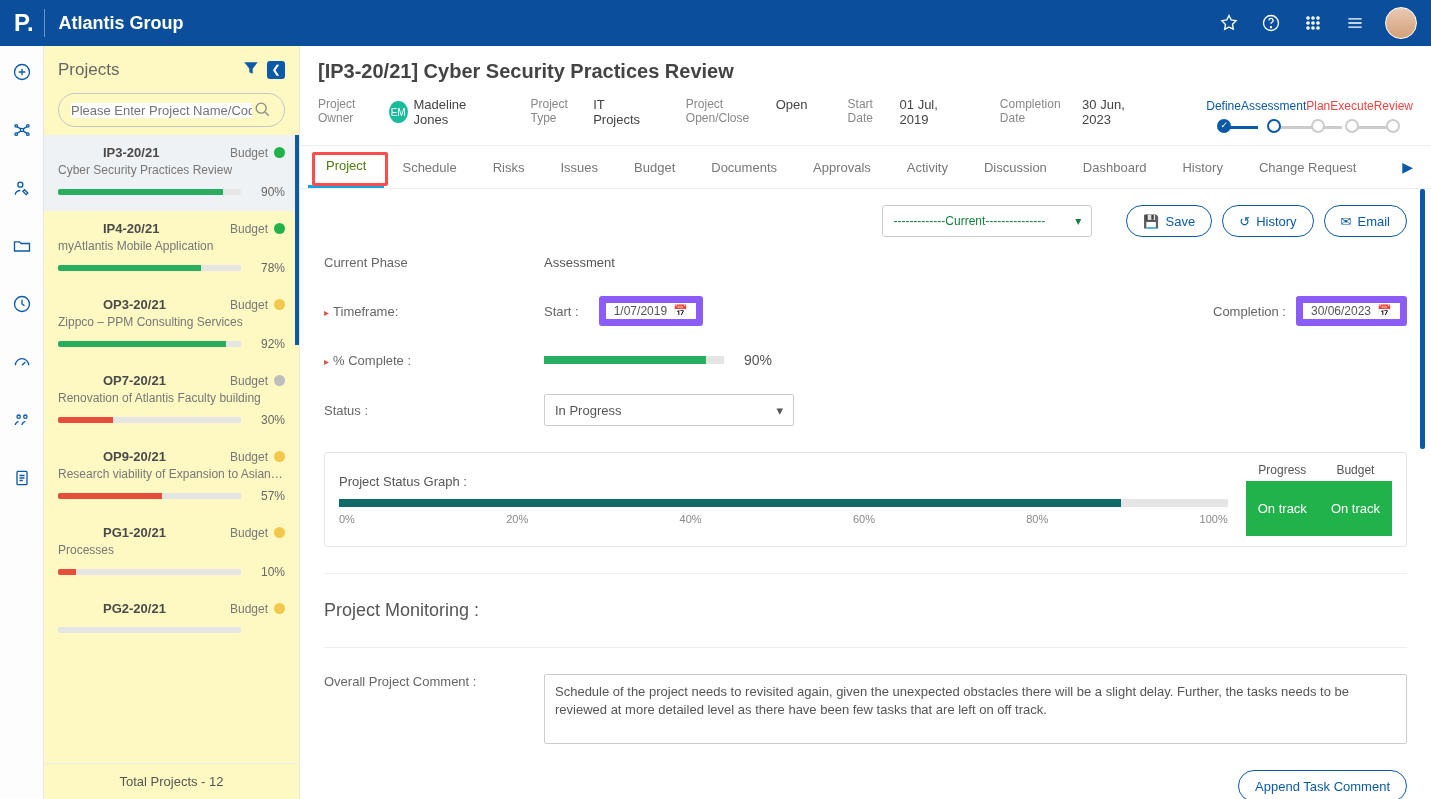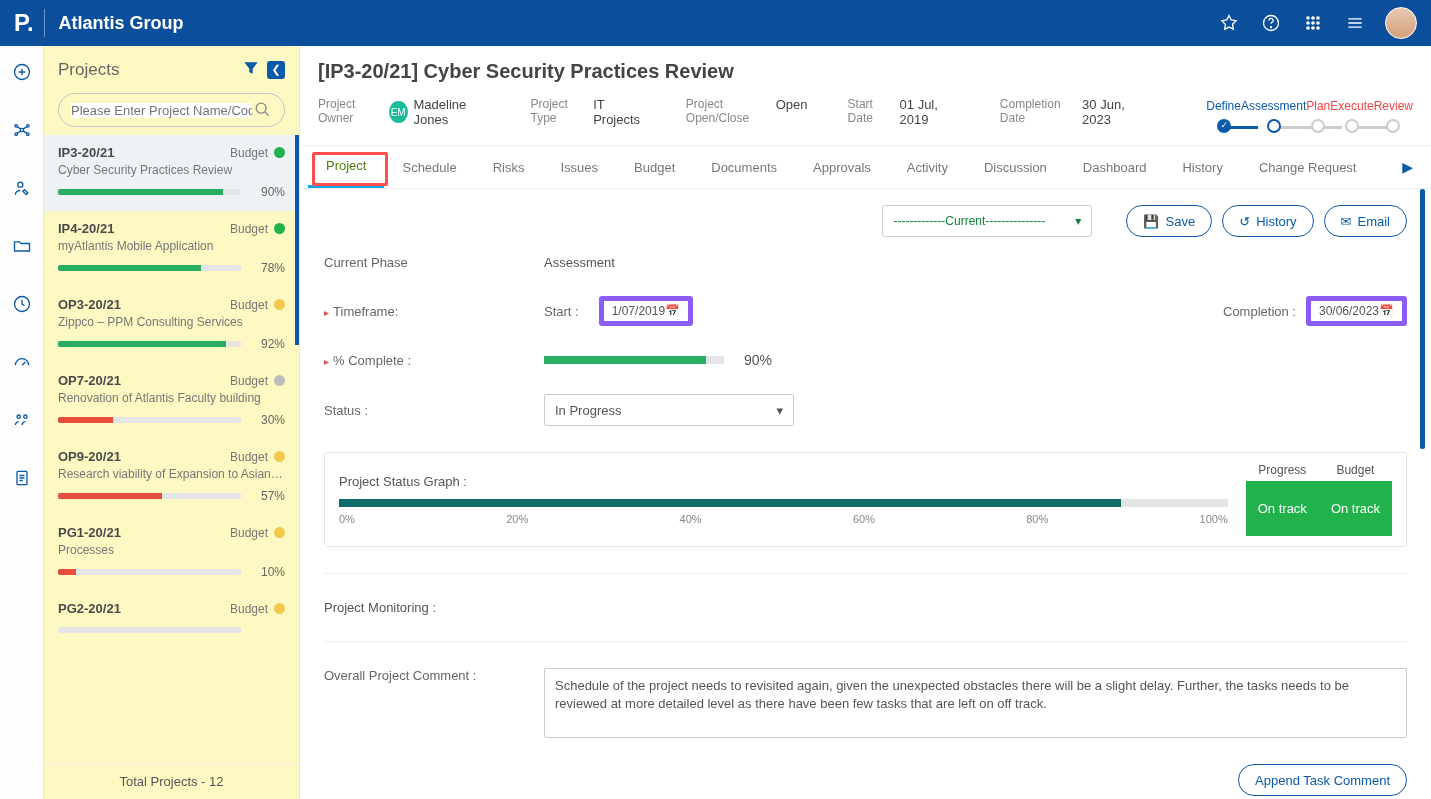--- a/index.html
+++ b/index.html
@@ -27,21 +27,21 @@
   .search-box input { flex:1; border:none; outline:none; font-size:13px; color:#555; }
   .toggle-row { display:flex; justify-content:center; gap:0; padding:6px 0 10px; }
   .toggle-btn { padding:6px 12px; font-size:13px; border:1px solid #0b5aa8; cursor:pointer; }
   .toggle-btn.inactive { background:#fff; color:#555; border-radius:14px 0 0 14px; }
   .toggle-btn.active { background:#0b5aa8; color:#fff; border-radius:14px; }
   .project-list { flex:1; overflow-y:auto; position:relative; }
   .project-list::after { content:""; position:absolute; right:0; top:0; width:4px; height:210px; background:#0b5aa8; }
   .proj-card { padding:10px 14px 12px; cursor:pointer; }
   .proj-card.first-selected { background:#eef2f5; }
   .proj-top { display:flex; align-items:center; }
-  .proj-id { font-size:13px; color:#4a4a4a; font-weight:600; flex:1; }
+  .proj-id { font-size:13px; color:#4a4a4a; font-weight:600; flex:1;margin-left:45px; }
   .budget-label { font-size:12px; color:#777; margin-right:6px; }
   .dot { width:11px; height:11px; border-radius:50%; display:inline-block; }
   .dot.green{background:#22b24c;} .dot.amber{background:#f2c94c;} .dot.grey{background:#bdbdbd;}
   .proj-name { font-size:12px; color:#777; margin-top:3px; white-space:nowrap; overflow:hidden; text-overflow:ellipsis; }
   .prog-row { display:flex; align-items:center; gap:10px; margin-top:8px; }
   .prog-bar { flex:1; height:6px; background:#e5e5e5; border-radius:2px; overflow:hidden; }
   .prog-fill { height:100%; }
   .fill-green { background:#27ae60; } .fill-red { background:#e74c3c; }
   .prog-pct { font-size:12px; color:#666; width:34px; text-align:right; }
   .total-row { text-align:center; padding:10px; font-size:13px; color:#555; border-top:1px solid #eee; }
@@ -72,42 +72,42 @@
   .tab-arrow { margin-left:auto; color:#0b5aa8; font-size:14px; padding:0 10px; cursor:pointer; }
   
   .body-scroll { flex:1; overflow-y:auto; padding:16px 24px; position:relative; }
   .body-scroll::after { content:""; position:absolute; right:6px; top:0; width:5px; height:260px; background:#0b5aa8; border-radius:2px; }
   .action-bar { display:flex; justify-content:flex-end; gap:10px; align-items:center; margin-bottom:8px; }
   .select-current { width:210px; height:32px; border:1px solid #ccc; border-radius:3px; display:flex; align-items:center; justify-content:space-between; padding:0 10px; font-size:12px; color:#15803d; cursor:pointer; margin-right:24px; }
   .pill-btn { height:32px; border:1.5px solid #0b5aa8; border-radius:16px; color:#0b5aa8; padding:0 16px; display:flex; align-items:center; gap:6px; font-size:13px; cursor:pointer; background:#fff; }
   .form-grid { display:grid; grid-template-columns:220px 1fr; row-gap:26px; align-items:center; padding:10px 0; }
   .form-label { font-size:13px; color:#666; }
   .red-caret::before { content:"▸"; color:#d9534f; font-size:10px; margin-right:4px; }
-  .date-input { display:inline-flex; align-items:center; border:5px solid #8b5cf6; border-radius:3px; height:30px; padding:0 8px; font-size:12px; color:#555; }
+  .date-input { display:inline-flex; align-items:center; border:7px solid #8b5cf6; border-radius:3px; height:30px; padding:0 8px; gap:6px; font-size:12px; color:#555; }
   .cal-icon { color:#0b5aa8; }
   .phase-row-val { font-size:13px; color:#555; }
   .timeframe-val { display:flex; align-items:center; gap:20px; }
   .completion-wrap { margin-left:auto; display:flex; align-items:center; gap:10px; font-size:13px; color:#666; }
   .pct-row { display:flex; align-items:center; gap:20px; }
   .pct-bar { width:180px; height:8px; background:#e5e5e5; position:relative; }
   .pct-fill { height:100%; background:#27ae60; }
   .status-select { width:250px; height:32px; border:1px solid #ccc; border-radius:2px; display:flex; align-items:center; justify-content:space-between; padding:0 10px; font-size:13px; color:#555; cursor:pointer; }
   
   .status-card { grid-column:1 / -1; border:1px solid #e5e5e5; border-radius:3px; padding:10px 14px; display:flex; align-items:center; gap:18px; }
   .sg-left { flex:1; }
   .sg-title { font-size:13px; color:#555; margin-bottom:10px; }
   .sg-bar { height:8px; background:#e5e5e5; position:relative; margin-bottom:6px; }
   .sg-fill { position:absolute; left:0; top:0; height:100%; width:88%; background:#0f6b67; }
   .sg-ticks { display:flex; justify-content:space-between; font-size:11px; color:#888; }
   .sg-right { display:flex; }
   .sg-col-head { font-size:12px; color:#555; text-align:center; padding-bottom:4px; }
   .sg-col { display:flex; flex-direction:column; align-items:center; }
   .sg-chip { background:#22b24c; color:#fff; font-size:13px; padding:20px 12px; min-width:62px; text-align:center; }
   .section-hr { grid-column:1/-1; border:none; border-top:1px solid #eee; }
-  .monitor-label { font-size:13px; color:#555; grid-column:1/-1; }
+  .monitor-label { font-size:18px; color:#555; grid-column:1/-1; }
   .comment-row { grid-column:1/-1; display:grid; grid-template-columns:220px 1fr; align-items:flex-start; }
   .comment-box { border:1px solid #ccc; border-radius:2px; padding:8px 10px; min-height:70px; font-size:13px; color:#555; line-height:1.4; }
   .append-row { grid-column:1/-1; display:flex; justify-content:flex-end; }
   svg { width:20px; height:20px; stroke:currentColor; fill:none; stroke-width:1.6; }
 </style>
 </head>
 <body>
 
 <div class="top-header">
   <div class="logo-p">P.</div>

